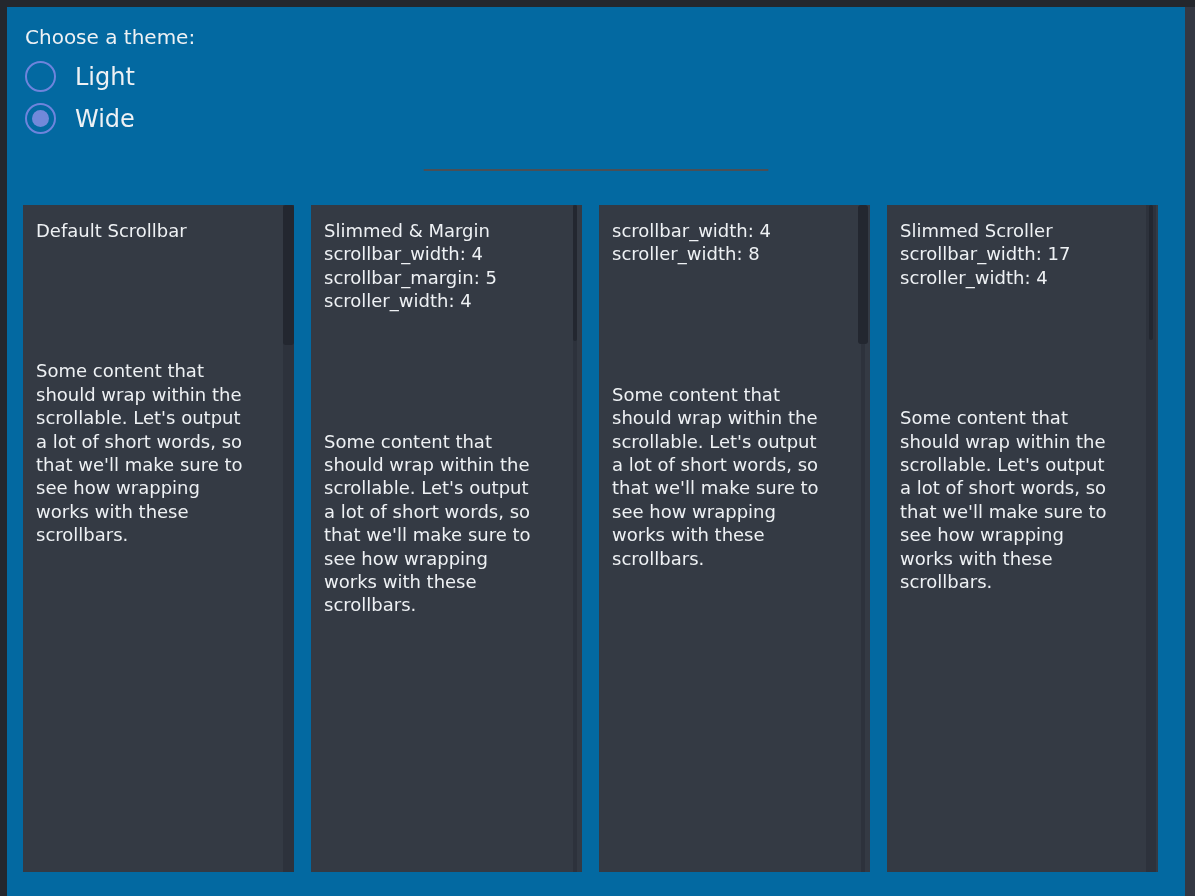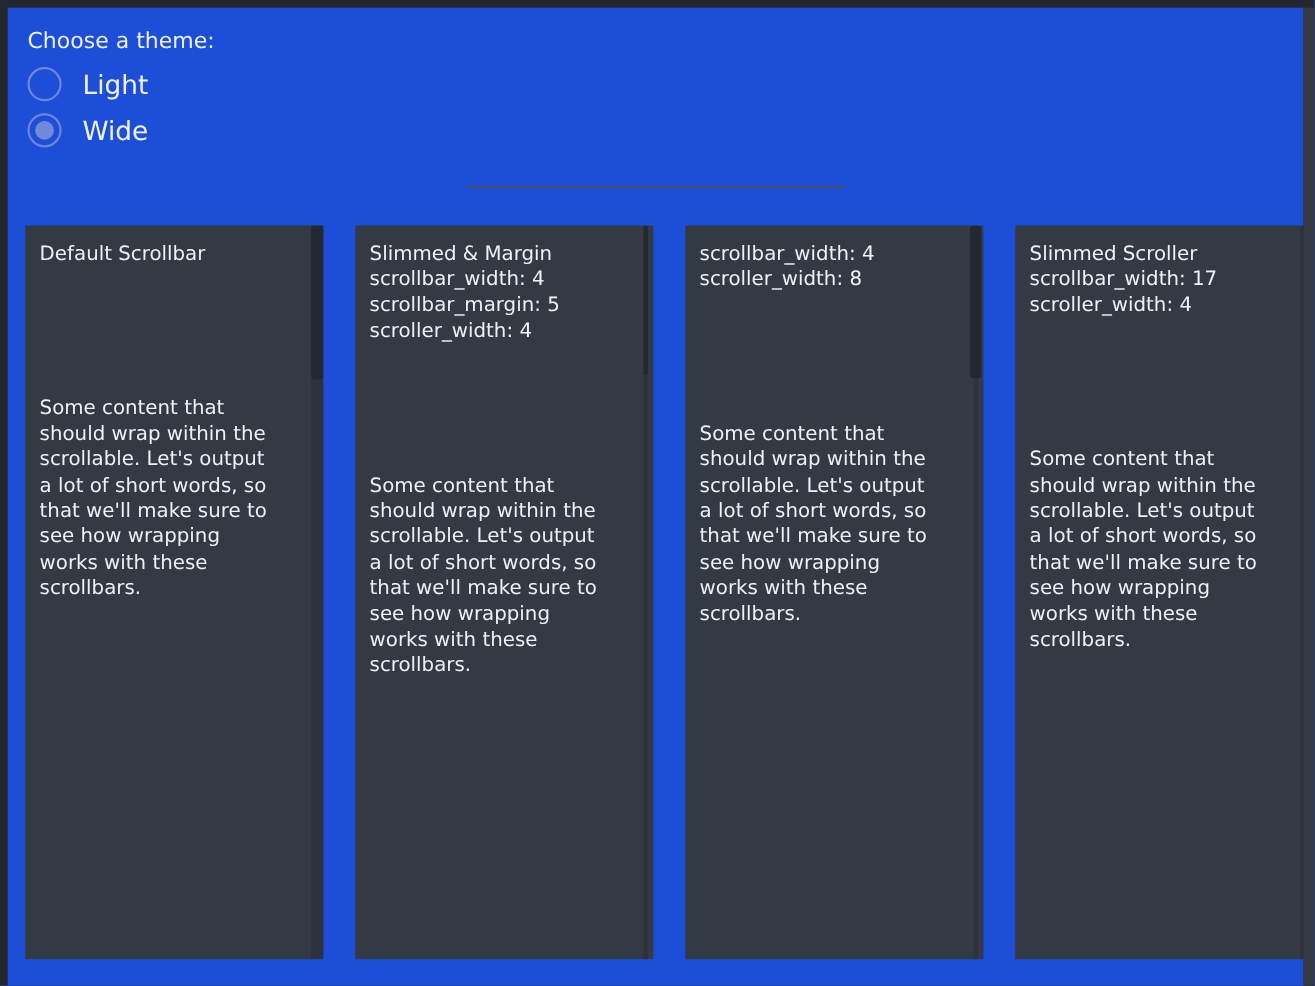--- a/index.html
+++ b/index.html
@@ -6,21 +6,21 @@
   body {
     width:1195px; height:896px;
     background:#24272d;
     position:relative;
     font-family:"DejaVu Sans", sans-serif;
     overflow:hidden;
   }
   .content {
     position:absolute; left:7px; top:7px;
     width:1178px; height:889px;
-    background:#1d4ed8;
+    background:#0369a1;
   }
   .right-strip {
     position:absolute; right:0; top:7px;
     width:10px; height:889px;
     background:#343843;
   }
   
   .chooser { position:absolute; left:18px; top:17px; color:#eef1f4; }
   .prompt { font-size:20px; line-height:26px; }
   .option-row {
@@ -40,21 +40,21 @@
   
   .divider {
     position:absolute; top:162px; left:50%;
     transform:translateX(-50%);
     width:345px; height:2px; border-radius:1px;
     background:#4a4f56;
   }
   
   .columns {
     position:absolute; left:16px; top:198px;
-    display:flex; gap:29px;
+    display:flex; gap:17px;
   }
   .panel {
     position:relative;
     width:271px; height:667px;
     box-sizing:border-box;
     background:#343a44;
     padding:14px 13px;
     color:#eef1f4;
     font-size:18px; line-height:23.4px;
     overflow:hidden;

